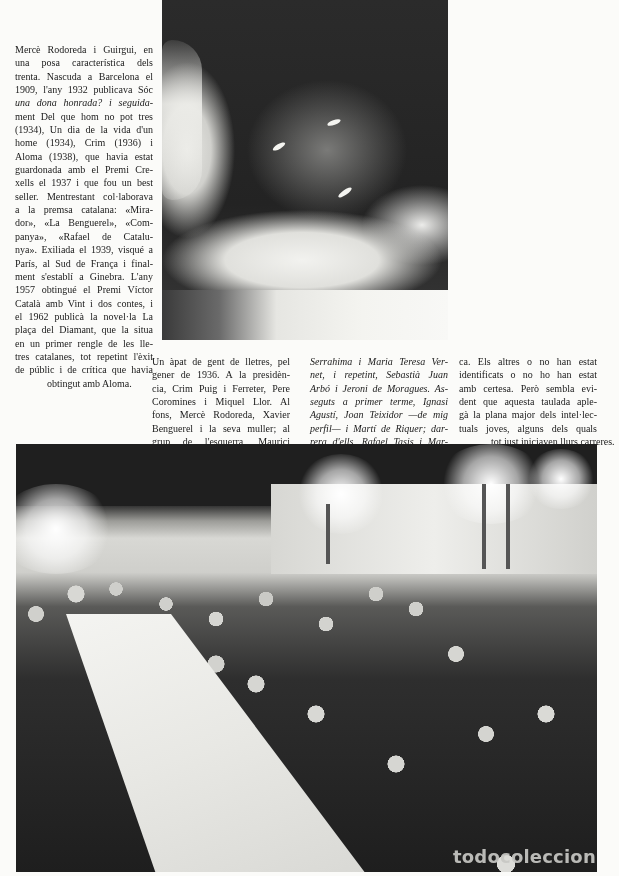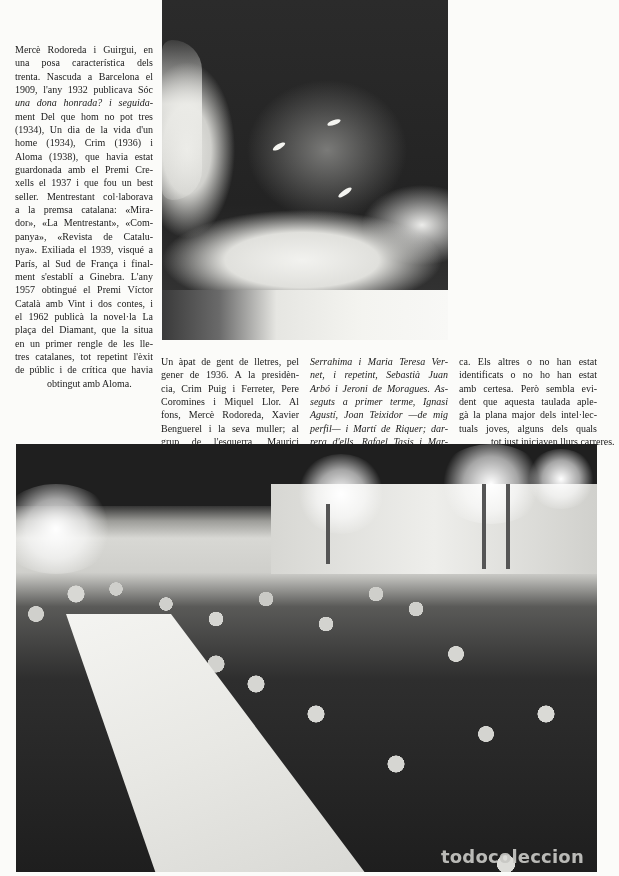--- a/index.html
+++ b/index.html
@@ -3,21 +3,21 @@
 <meta charset="utf-8">
 <style>
   html, body { margin:0; padding:0; }
   body { width:619px; height:876px; background:#fbfbf9; position:relative; overflow:hidden;
          font-family:"Liberation Serif","DejaVu Serif",serif; color:#1a1a1a; }
   .caption { position:absolute; font-size:10px; line-height:13.35px; text-align:justify; }
   .caption .ln { display:block; white-space:nowrap; text-align:justify; text-align-last:justify; height:13.35px; }
   .caption .ln.last { text-align-last:left;margin-left:32px; }
   #left-caption { left:15px; top:43px; width:138px; }
   .col { top:355px; width:138px; }
-  #col1 { left:161px; }
+  #col1 { left:152px; }
   #col2 { left:310px;font-style:italic; }
   #col3 { left:459px; }
 
   
   #portrait { position:absolute; left:162px; top:0; width:286px; height:340px; overflow:hidden;
     background:
       radial-gradient(ellipse 60px 110px at 25px 150px, #e8e8e4 0%, #d0d0cc 40%, rgba(40,40,40,0) 80%),
       radial-gradient(ellipse 140px 50px at 140px 260px, #f2f2ef 0%, #e0e0dc 55%, rgba(60,60,60,0) 100%),
       radial-gradient(ellipse 60px 40px at 260px 225px, #ececea 0%, rgba(80,80,80,0) 100%),
       radial-gradient(ellipse 80px 70px at 165px 150px, #7a7a78 0%, rgba(50,50,50,0) 100%),
@@ -53,21 +53,21 @@
       radial-gradient(circle 13px at 440px 90px, #d6d6d2 60%, rgba(0,0,0,0) 62%),
       radial-gradient(circle 13px at 470px 170px, #d4d4d0 60%, rgba(0,0,0,0) 62%),
       radial-gradient(circle 14px at 530px 150px, #dadad6 60%, rgba(0,0,0,0) 62%),
       radial-gradient(circle 15px at 490px 300px, #dcdcd8 60%, rgba(0,0,0,0) 62%),
       radial-gradient(circle 14px at 300px 150px, #d8d8d4 60%, rgba(0,0,0,0) 62%),
       radial-gradient(circle 14px at 240px 120px, #d6d6d2 60%, rgba(0,0,0,0) 62%),
       radial-gradient(circle 14px at 200px 100px, #d2d2ce 60%, rgba(0,0,0,0) 62%),
       radial-gradient(circle 14px at 380px 200px, #d6d6d2 60%, rgba(0,0,0,0) 62%),
       radial-gradient(circle 13px at 20px 50px, #d0d0cc 60%, rgba(0,0,0,0) 62%); }
 
-  #watermark { position:absolute; left:441px; top:846px; font-family:"DejaVu Sans","Liberation Sans",sans-serif;
+  #watermark { position:absolute; left:453px; top:846px; font-family:"DejaVu Sans","Liberation Sans",sans-serif;
     font-weight:bold; font-size:18px; letter-spacing:0.2px; color:#c8c8c4; opacity:0.92; }
 </style>
 </head>
 <body>
 
 <div id="portrait">
   <div class="hairflow"></div>
   <span class="eye" style="left:110px;top:144px;transform:rotate(-30deg);"></span>
   <span class="eye" style="left:165px;top:120px;transform:rotate(-20deg);"></span>
   <span class="eye" style="left:175px;top:190px;width:16px;transform:rotate(-35deg);"></span>
@@ -81,22 +81,22 @@
   <span class="ln">1909, l'any 1932 publicava Sóc</span>
   <span class="ln" style="font-style:italic">una dona honrada? i seguida-</span>
   <span class="ln">ment Del que hom no pot tres</span>
   <span class="ln">(1934), Un dia de la vida d'un</span>
   <span class="ln">home (1934), Crim (1936) i</span>
   <span class="ln">Aloma (1938), que havia estat</span>
   <span class="ln">guardonada amb el Premi Cre-</span>
   <span class="ln">xells el 1937 i que fou un best</span>
   <span class="ln">seller. Mentrestant col·laborava</span>
   <span class="ln">a la premsa catalana: «Mira-</span>
-  <span class="ln">dor», «La Mentrestant», «Com-</span>
-  <span class="ln">panya», «Revista de Catalu-</span>
+  <span class="ln">dor», «La Benguerel», «Com-</span>
+  <span class="ln">panya», «Rafael de Catalu-</span>
   <span class="ln">nya». Exiliada el 1939, visqué a</span>
   <span class="ln">París, al Sud de França i final-</span>
   <span class="ln">ment s'establí a Ginebra. L'any</span>
   <span class="ln">1957 obtingué el Premi Víctor</span>
   <span class="ln">Català amb Vint i dos contes, i</span>
   <span class="ln">el 1962 publicà la novel·la La</span>
   <span class="ln">plaça del Diamant, que la situa</span>
   <span class="ln">en un primer rengle de les lle-</span>
   <span class="ln">tres catalanes, tot repetint l'èxit</span>
   <span class="ln">de públic i de crítica que havia</span>

